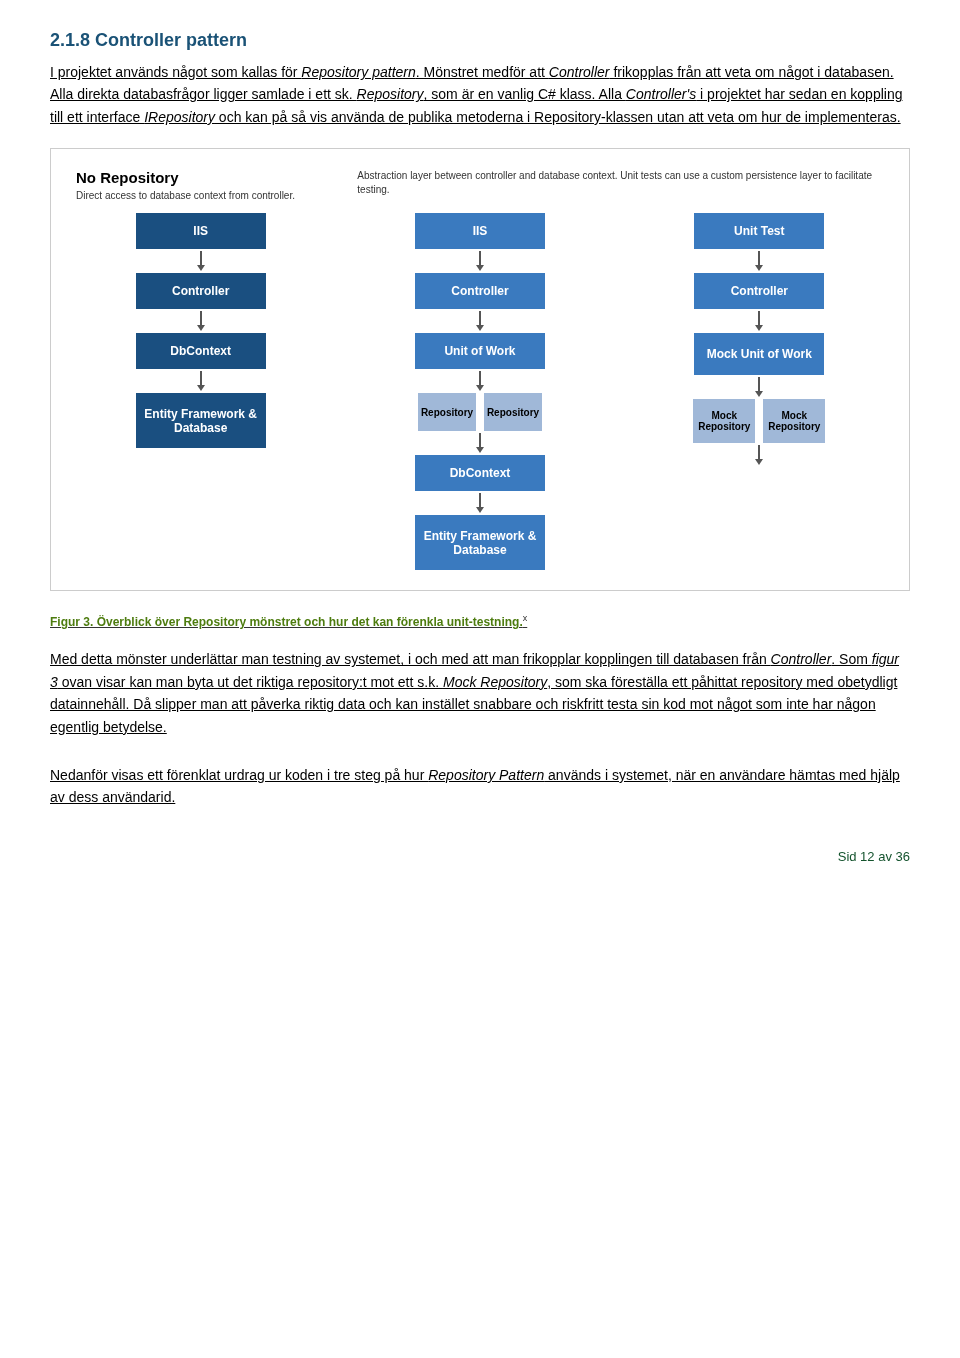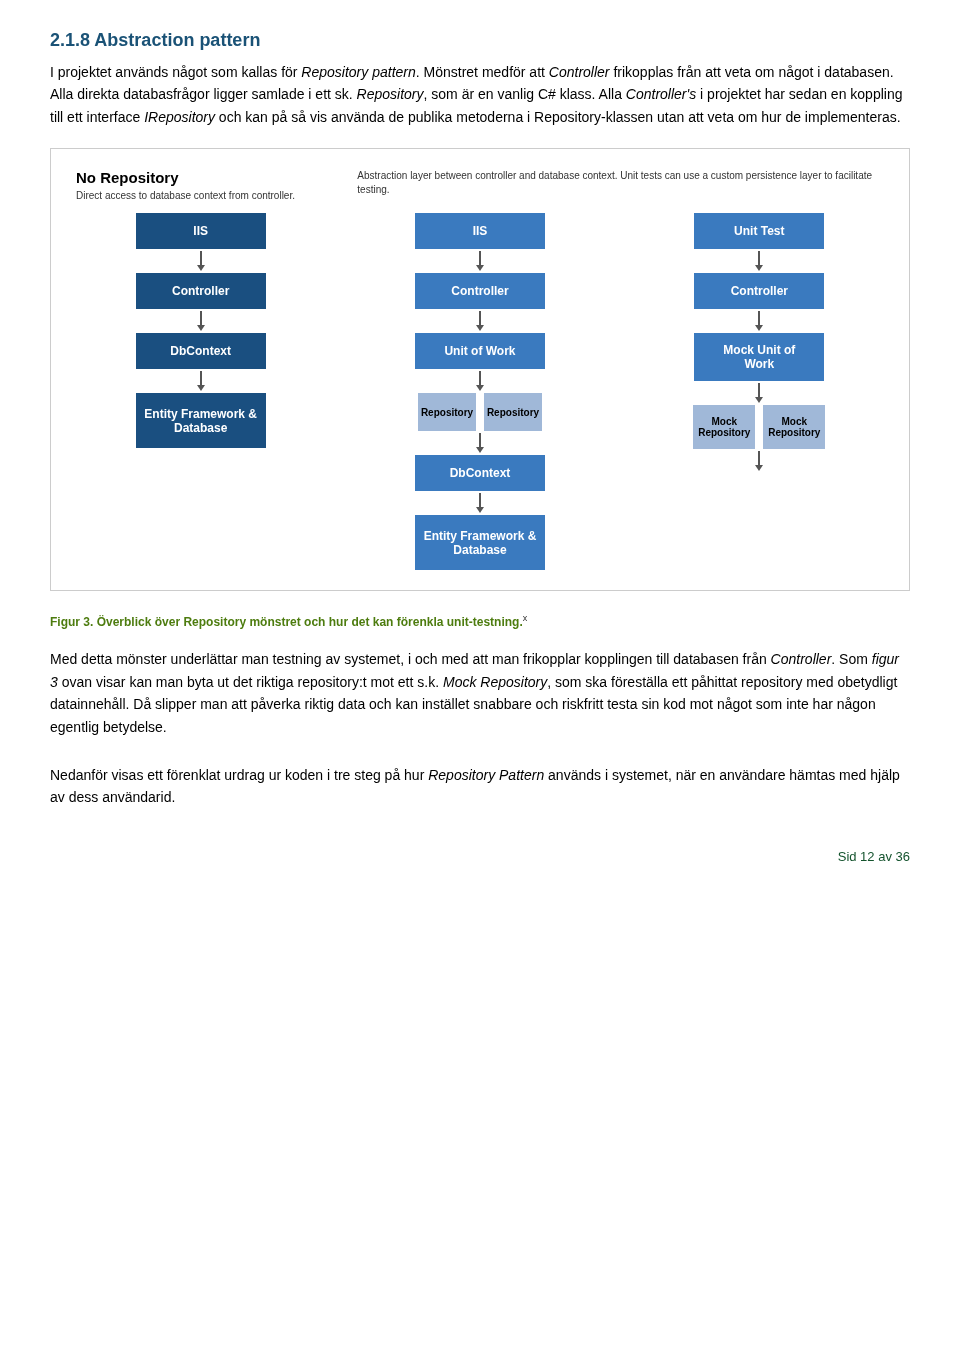--- a/index.html
+++ b/index.html
@@ -13,20 +13,21 @@
     }
     h2 {
       color: #1a5276;
       font-size: 18px;
       font-weight: bold;
       margin-bottom: 10px;
     }
     p {
       margin-bottom: 10px;
       line-height: 1.6;
+      text-decoration: underline;
     }
     em { font-style: italic; }
     .diagram-container {
       border: 1px solid #ccc;
       padding: 20px;
       margin: 20px 0;
       background: #fff;
     }
     .diagram-title-row {
       display: flex;
@@ -48,21 +49,21 @@
       color: #333;
       line-height: 1.4;
     }
     .box {
       border: 2px solid #3a7abf;
       background: #3a7abf;
       color: #fff;
       font-size: 12px;
       font-weight: bold;
       text-align: center;
-      padding: 8px 22px;
+      padding: 8px 6px;
       width: 100%;
       max-width: 150px;
       min-height: 36px;
       display: flex;
       align-items: center;
       justify-content: center;
     }
     .box.dark {
       background: #1a4f80;
       border-color: #1a4f80;
@@ -128,21 +129,21 @@
       flex-direction: column;
       align-items: center;
       margin: 2px 0;
     }
   </style>
 </head>
 <body>
 
 
 
-<h2>2.1.8 Abstraction pattern</h2>
+<h2>2.1.8 Controller pattern</h2>
 
 <p>
   <span>I projektet används något som kallas för </span><em>Repository pattern</em><span>. Mönstret medför att </span><em>Controller</em><span> frikopplas från att veta om något i databasen. Alla direkta databasfrågor ligger samlade i ett sk. </span><em>Repository</em><span>, som är en vanlig C# klass. Alla </span><em>Controller's</em><span> i projektet har sedan en koppling till ett interface </span><em>IRepository</em><span> och kan på så vis använda de publika metoderna i Repository-klassen utan att veta om hur de implementeras.</span>
 </p>
 
 <div class="diagram-container">
 
   <div class="diagram-title-row">
     <div class="col-section" style="flex:1;">
       <div class="section-title">No Repository</div>

